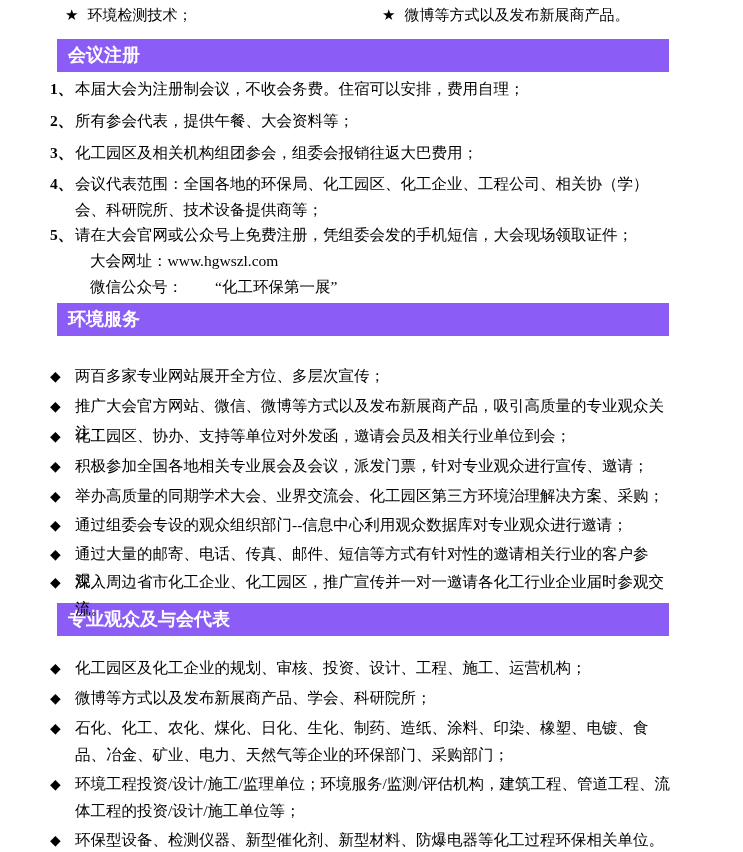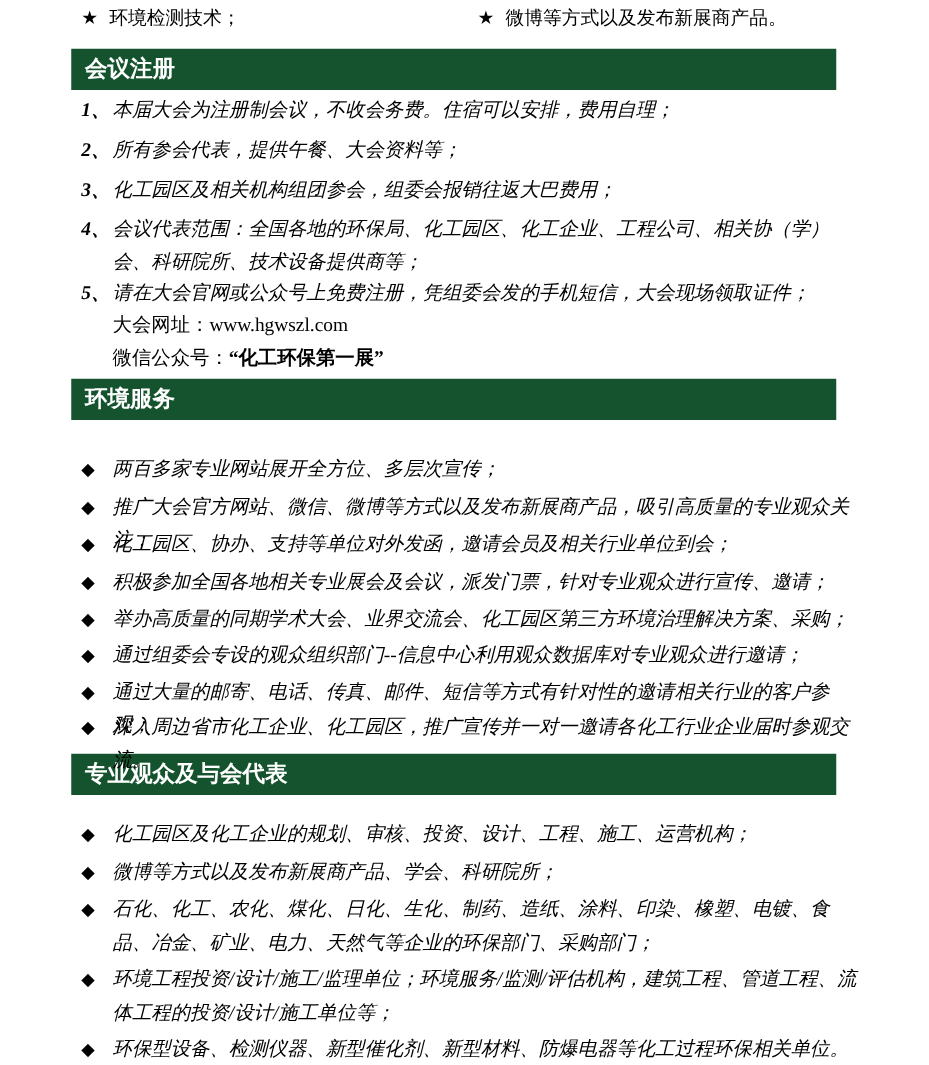--- a/index.html
+++ b/index.html
@@ -16,53 +16,52 @@
     font-size:15px;line-height:18px;
     white-space:nowrap;
   }
   .top-bullet .star{
     display:inline-block;
     margin-right:9px;
     font-size:15px;
   }
   .section-bar{
     position:absolute;left:57px;width:612px;height:33px;
-    background:#14532d;
+    background:#8b5cf6;
     color:#ffffff;
     font-family:"Liberation Sans","DejaVu Sans",sans-serif;
     font-weight:bold;
     font-size:18px;
     line-height:33px;
     padding-left:11px;
     box-sizing:border-box;
   }
   .list-item{
-    position:absolute;left:65px;width:625px;
+    position:absolute;left:50px;width:625px;
     font-size:15.5px;line-height:26px;
     padding-left:25px;text-indent:-25px;
     box-sizing:border-box;
-    font-style:italic;
   }
   .list-item .marker{
     display:inline-block;width:25px;text-indent:0;
   }
   .list-item .num{
     font-weight:bold;
     font-family:"Liberation Serif","DejaVu Serif",serif;
   }
   .list-item .diamond{
     font-size:14px;
   }
   .info-line{
     position:absolute;left:90px;
     font-size:15.5px;line-height:20px;white-space:nowrap;
   }
   .info-line .lbl{font-weight:normal;}
   .info-line .val{font-weight:normal;}
-  .info-line .val-bold{font-weight:bold;}
+  .info-line .val-bold{font-weight:normal;margin-left:32px;}
 </style>
 </head>
 <body>
 
 <div class="page">
 
   <div class="top-bullet" style="left:65px;">
     <span class="star">★</span><span>环境检测技术；</span>
   </div>
   <div class="top-bullet" style="left:382px;">

